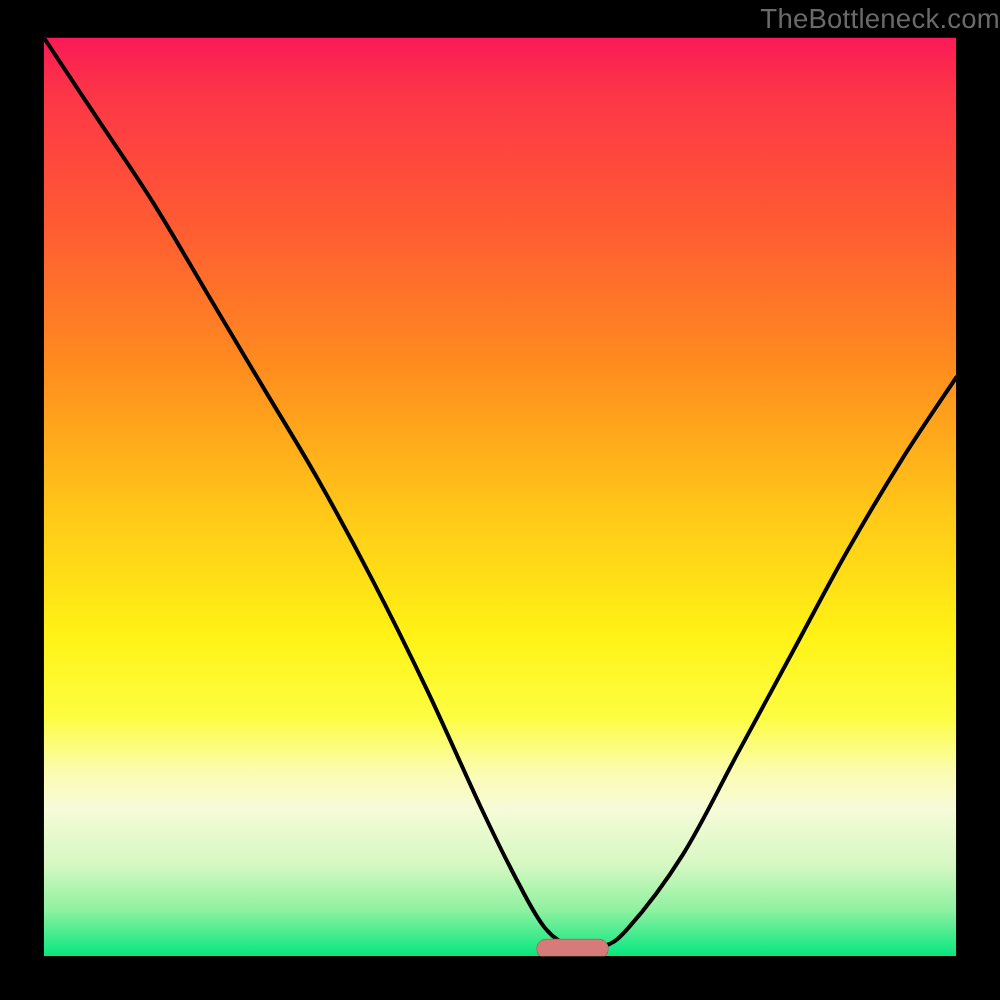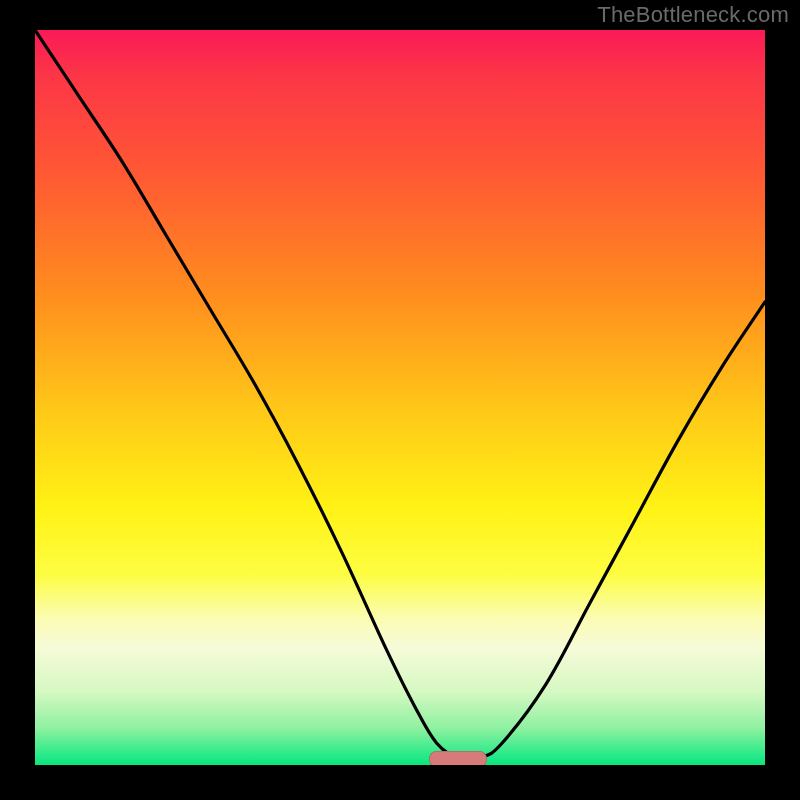--- a/index.html
+++ b/index.html
@@ -13,21 +13,21 @@
   }
   .frame {
     position: relative;
     width: 800px;
     height: 800px;
     background: #000;
   }
   .watermark {
     position: absolute;
     top: 2px;
-    right: 11px;
+    right: 0;
     color: #6a6a6a;
     font-size: 22px;
     font-weight: 400;
     letter-spacing: 0.2px;
     z-index: 30;
     user-select: none;
   }
   .plot-area {
     position: absolute;
     left: 35px;

